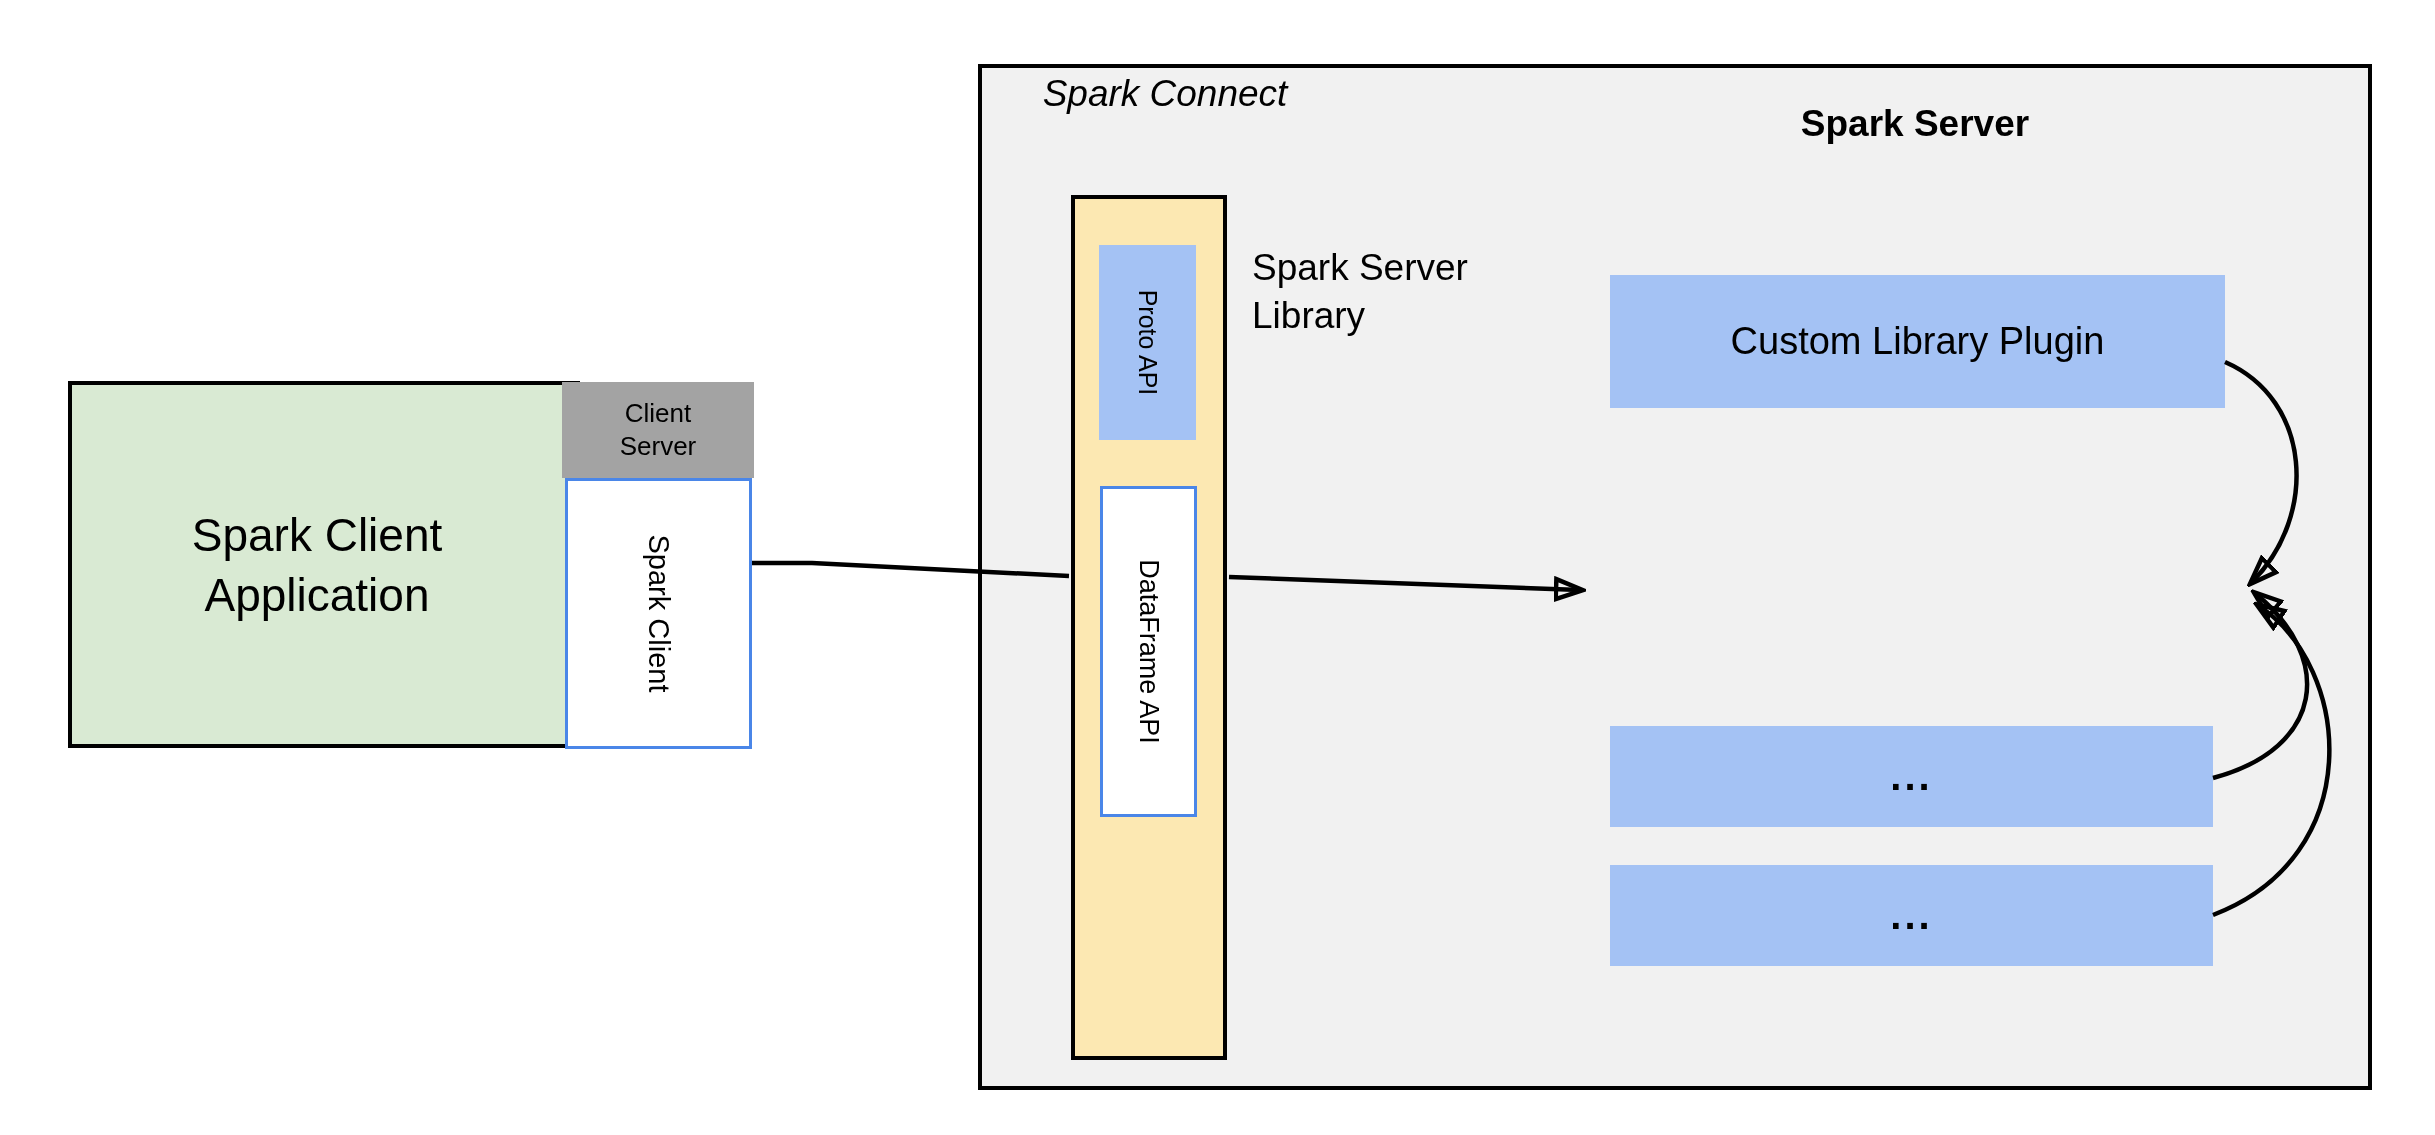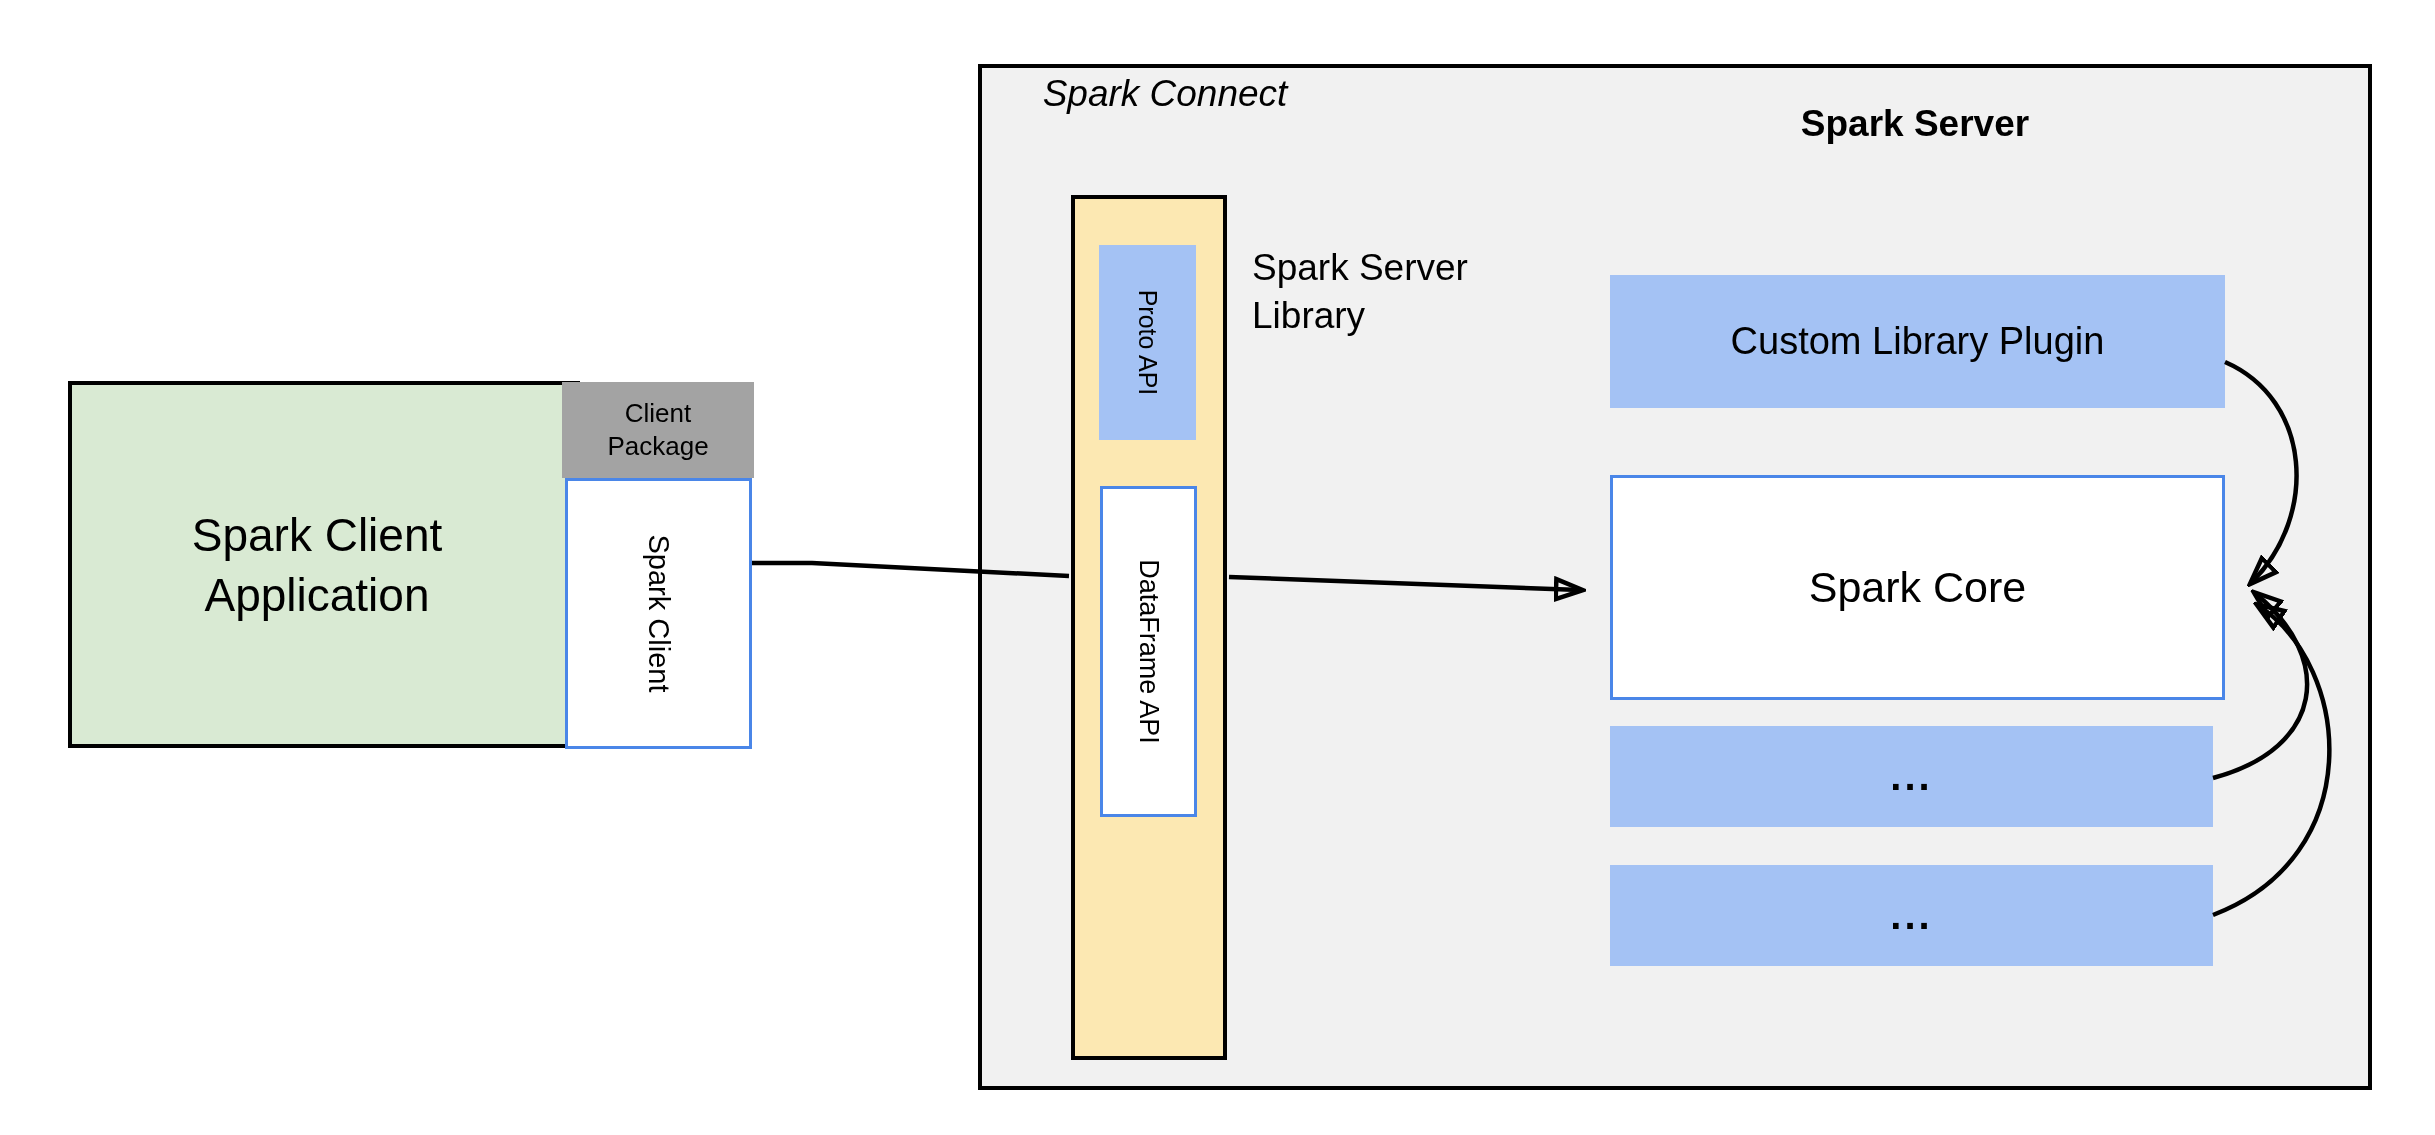--- a/index.html
+++ b/index.html
@@ -115,40 +115,37 @@
   <div class="box proto-api vbox">
     <span class="vtext">Proto API</span>
   </div>
   <div class="box dataframe-api vbox">
     <span class="vtext">DataFrame API</span>
   </div>
 
   <div class="box custom-plugin">
     <span>Custom Library Plugin</span>
   </div>
-  <div class="box spark-core">
-    <span>Spark Core</span>
-  </div>
   <div class="box plugin-row plugin-row-1">
     <span>...</span>
   </div>
   <div class="box plugin-row plugin-row-2">
     <span>...</span>
   </div>
 
   <div class="box client-app">
     <div>
       <div>Spark Client</div>
       <div>Application</div>
     </div>
   </div>
   <div class="box client-package">
     <div>
       <div>Client</div>
-      <div>Package</div>
+      <div>Server</div>
     </div>
   </div>
   <div class="box spark-client vbox">
     <span class="vtext">Spark Client</span>
   </div>
 
   <svg id="connectors" viewBox="0 0 2435 1135" xmlns="http://www.w3.org/2000/svg">
     <defs>
       <marker id="arrow" markerUnits="userSpaceOnUse" markerWidth="32" markerHeight="26" refX="26" refY="13" orient="auto">
         <path d="M2,3 L29,13 L2,23 Z" fill="#000" stroke="none"></path>

